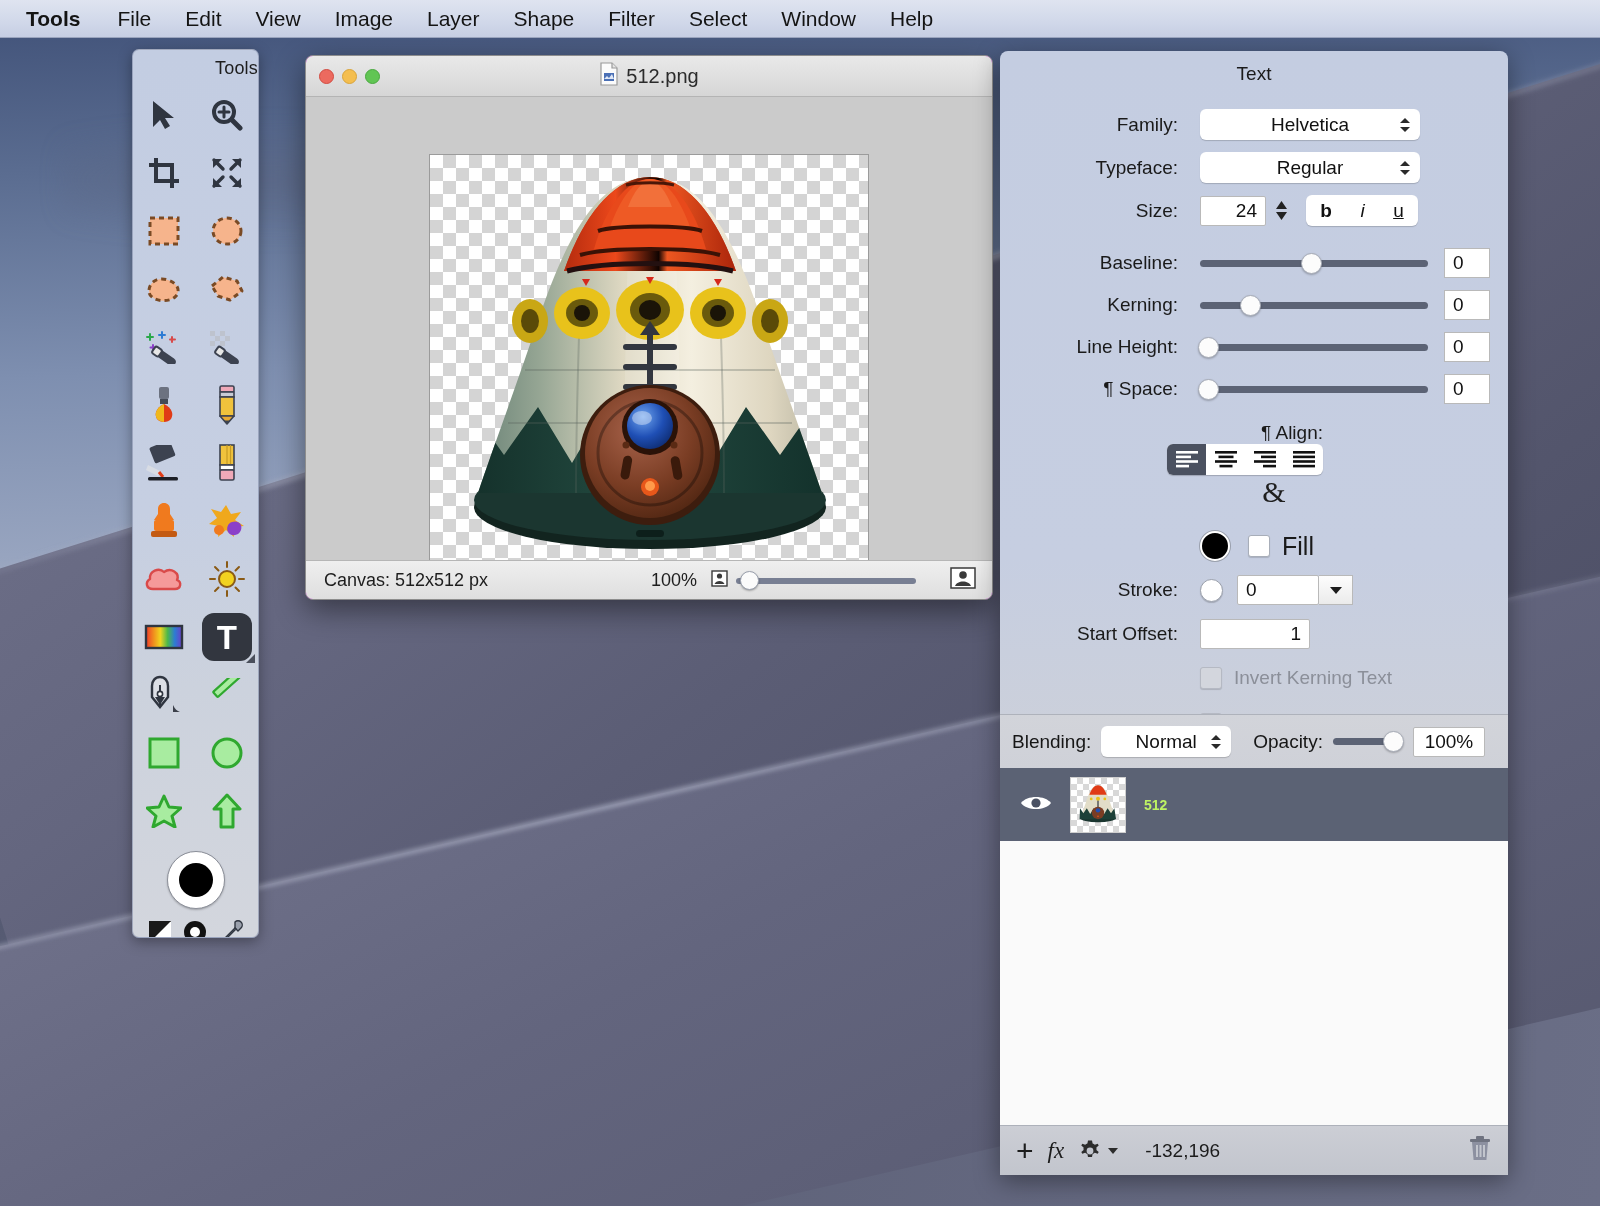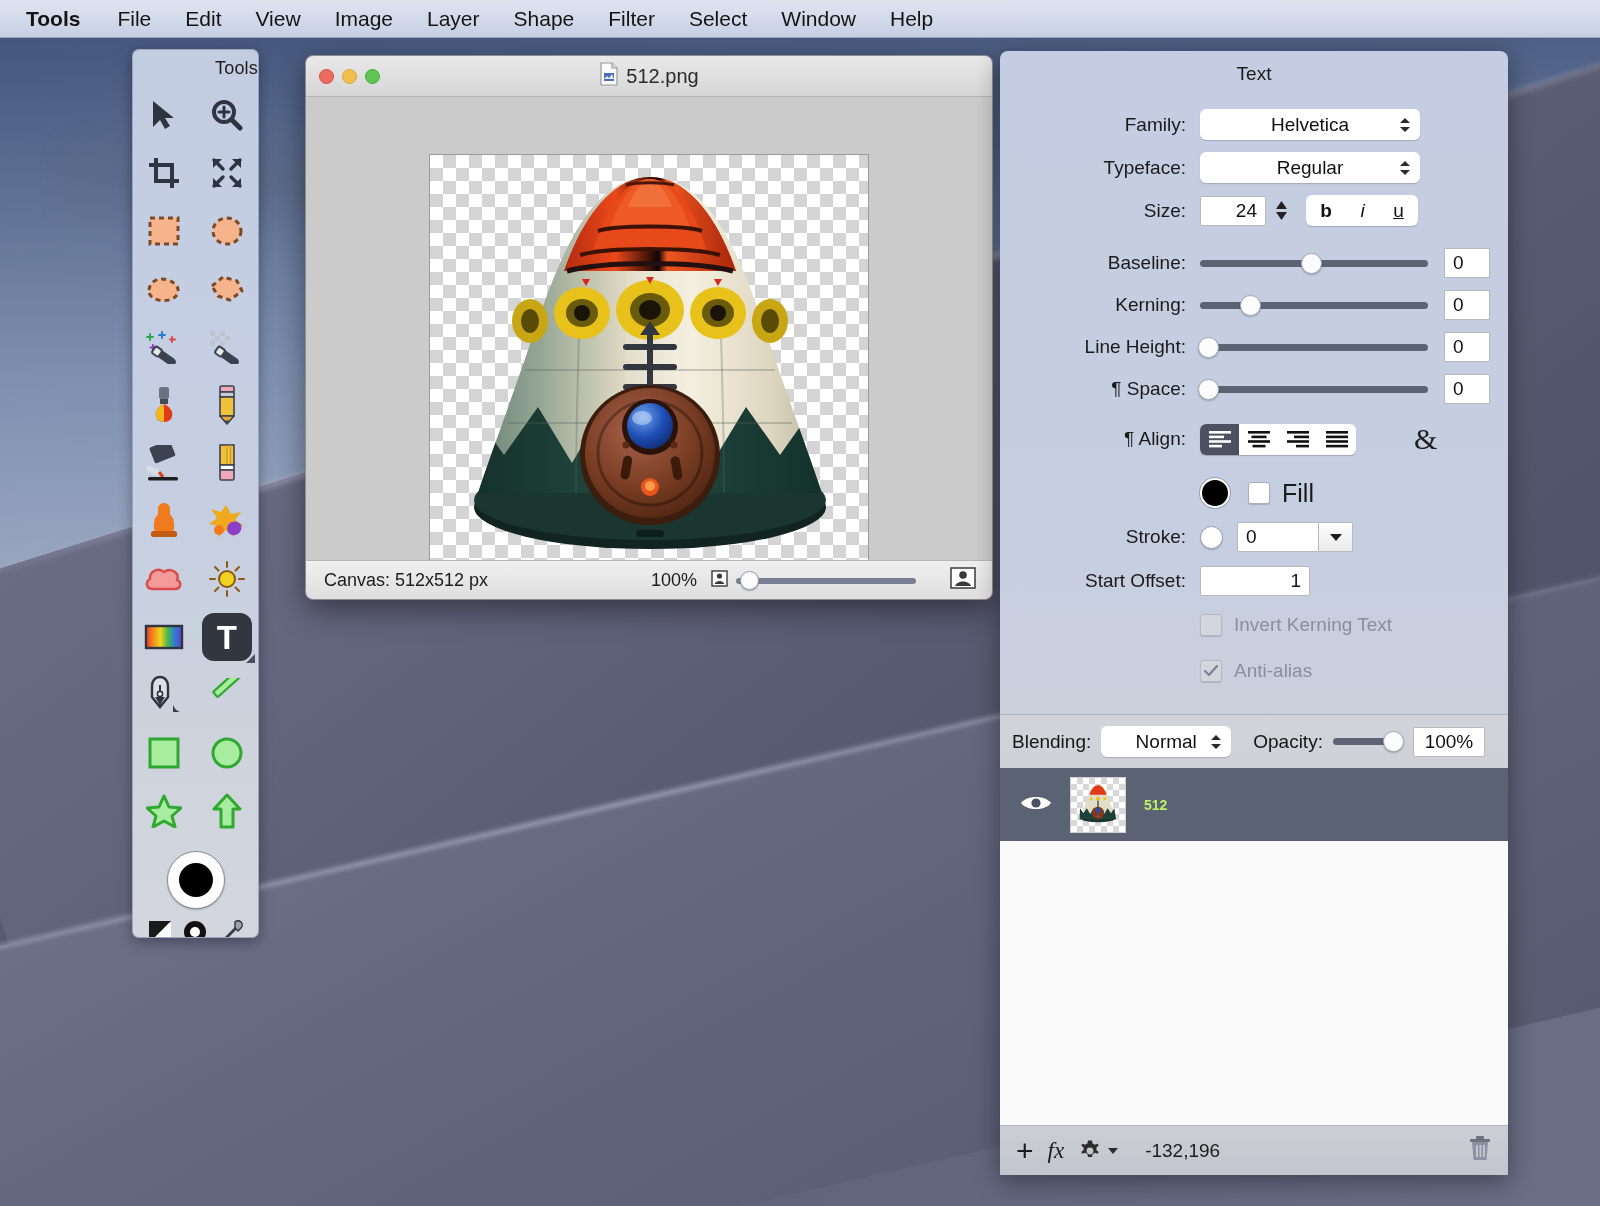--- a/index.html
+++ b/index.html
@@ -185,21 +185,21 @@
   #inspector {
     position: absolute; left: 1000px; top: 51px; width: 508px; height: 1124px;
     background: linear-gradient(to bottom, #c4cde1 0%, #c6cee1 45%, #ccd0da 62%, #d0d3da 70%, #d2d4da 100%);
     border-radius: 8px 8px 0 0;
     box-shadow: 0 6px 26px rgba(0,0,0,.40);
     z-index: 25; overflow: hidden;
   }
   #insp-title { text-align: center; font-size: 19px; color: #1b1b1b; padding-top: 12px; }
   .row { display: flex; align-items: center; margin-top: 12px; padding-right: 18px; }
   .lbl {
-    width: 200px; text-align: right; padding-right: 14px;
+    width: 200px; text-align: right; padding-right: 22px;
     font-size: 19px; color: #1a1a1a; flex: none;
   }
   .popup {
     position: relative; background: #fff; border-radius: 6px; height: 31px;
     display: flex; align-items: center; justify-content: center;
     font-size: 19px; color: #111; box-shadow: 0 1px 1px rgba(0,0,0,.18);
   }
   .popup .chev { position: absolute; right: 9px; display: flex; flex-direction: column; gap: 2px; }
   .numbox {
     background: #fff; border: 1px solid #b9b9b9; height: 30px; border-radius: 2px;
@@ -781,21 +781,21 @@
   </div>
 
   <div class="row">
     <div class="lbl">¶ Space:</div>
     <div class="slider-track" style="width:228px;">
       <span class="slider-thumb" style="left:-2px;"></span>
     </div>
     <div class="valbox">0</div>
   </div>
 
-  <div class="row" style="margin-top:18px;">
+  <div class="row" style="margin-top:18px;flex-direction:column;">
     <div class="lbl">¶ Align:</div>
     <div class="alignseg">
       <div class="alignbtn sel">
         <svg width="22" height="17" viewBox="0 0 22 17">
             <g fill="#fff">
               <rect y="0" width="22" height="2.6"></rect>
               <rect y="4.6" width="15" height="2.6"></rect>
               <rect y="9.2" width="22" height="2.6"></rect>
               <rect y="13.8" width="13" height="2.6"></rect>
             </g>

